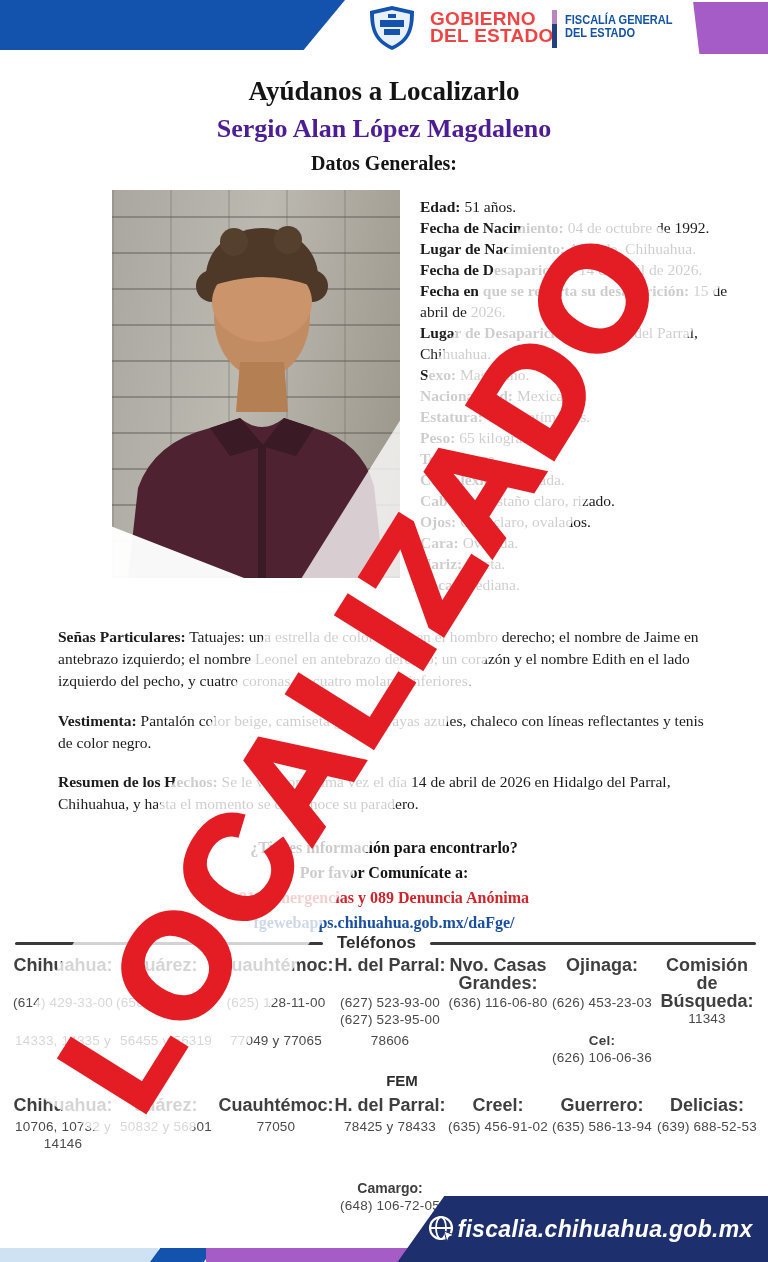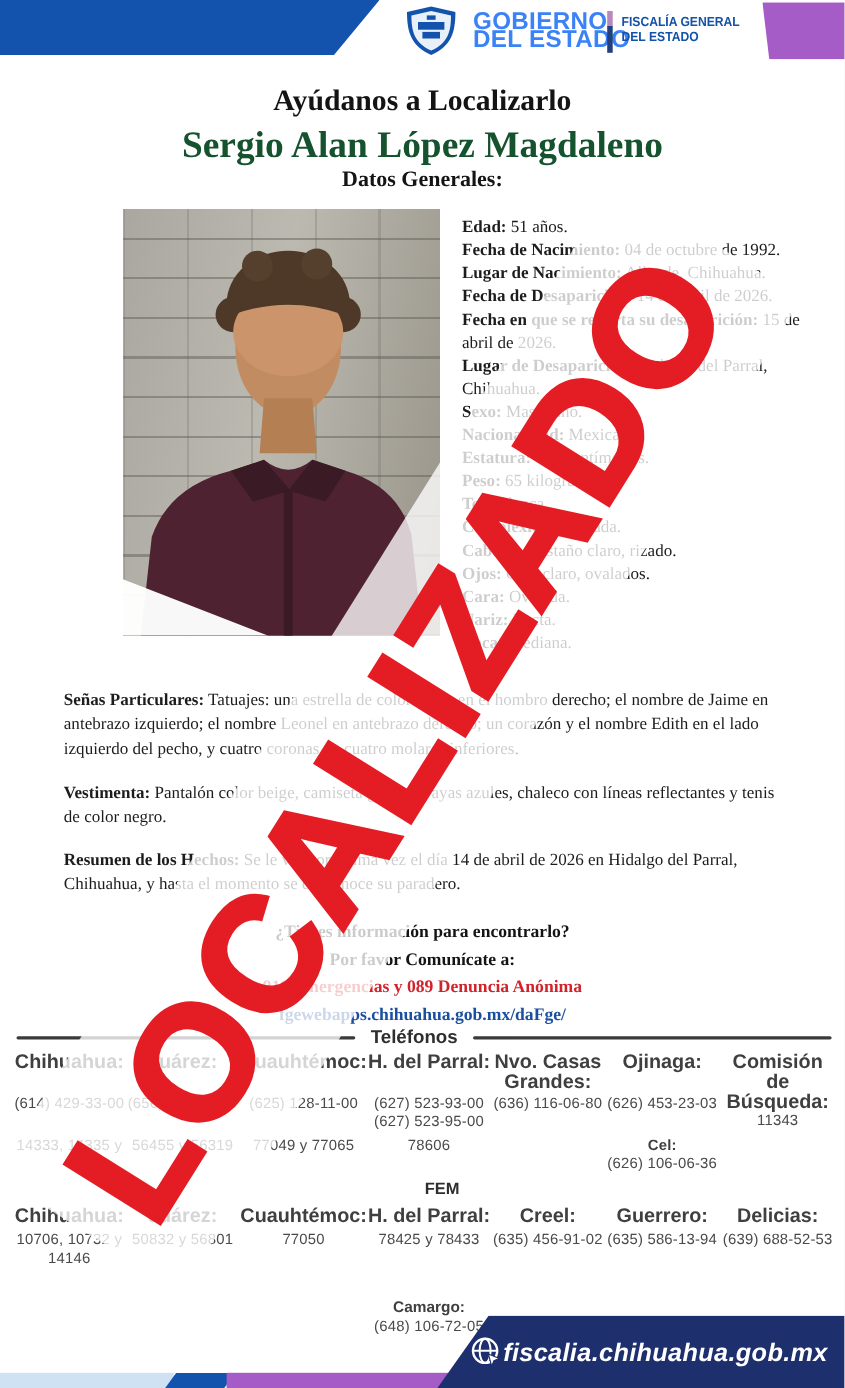--- a/index.html
+++ b/index.html
@@ -6,31 +6,31 @@
   .page{position:relative;width:768px;height:1262px;background:#ffffff;overflow:hidden;
         font-family:"Liberation Serif",serif;margin:0 auto}
 
   
   .shape-tl{position:absolute;left:0;top:0;width:345px;height:50px;background:#1353ae;
             clip-path:polygon(0 0,100% 0,88% 100%,0 100%)}
   .shape-tr{position:absolute;left:690px;top:2px;width:78px;height:52px;background:#a55cc6;
             clip-path:polygon(4% 0,100% 0,100% 100%,12% 100%)}
   .logo{position:absolute;left:366px;top:4px;width:52px;height:48px}
   .brand1{position:absolute;left:430px;top:10px;font-family:"Liberation Sans",sans-serif;
-          font-weight:bold;color:#3b82f6;font-size:22px;line-height:17px;letter-spacing:.3px}
+          font-weight:bold;color:#ef4444;font-size:19px;line-height:17px;letter-spacing:.3px}
   .brand-divider{position:absolute;left:552px;top:10px;width:5px;height:38px;
           background:linear-gradient(#b887bd 0 36%,#20407e 36%)}
   .brand2{position:absolute;left:565px;top:14px;font-family:"Liberation Sans",sans-serif;
           font-weight:bold;color:#1352a8;font-size:12px;line-height:13px;
           transform:scaleX(.92);transform-origin:left top}
 
   
   .center-text{position:absolute;left:0;width:768px;text-align:center}
   .title{top:76px;font-size:27px;font-weight:bold;color:#141414}
-  .name{top:114px;font-size:34px;font-weight:bold;color:#14532d}
+  .name{top:114px;font-size:26px;font-weight:bold;color:#4c1d95}
   .datos{top:152px;font-size:20px;font-weight:bold;color:#141414}
 
   
   .photo{position:absolute;left:112px;top:190px;width:288px;height:388px;
      background:
        repeating-linear-gradient(0deg, rgba(90,88,82,.45) 0 2px, rgba(0,0,0,0) 2px 36px),
        repeating-linear-gradient(90deg, rgba(110,108,100,.28) 0 2px, rgba(0,0,0,0) 2px 58px),
        linear-gradient(100deg,#a9a79f,#bcb9b1 45%,#989489)}
   .photo svg{position:absolute;left:0;top:0}
   .photo-cut{position:absolute;left:106px;top:522px;width:138px;height:56px;

